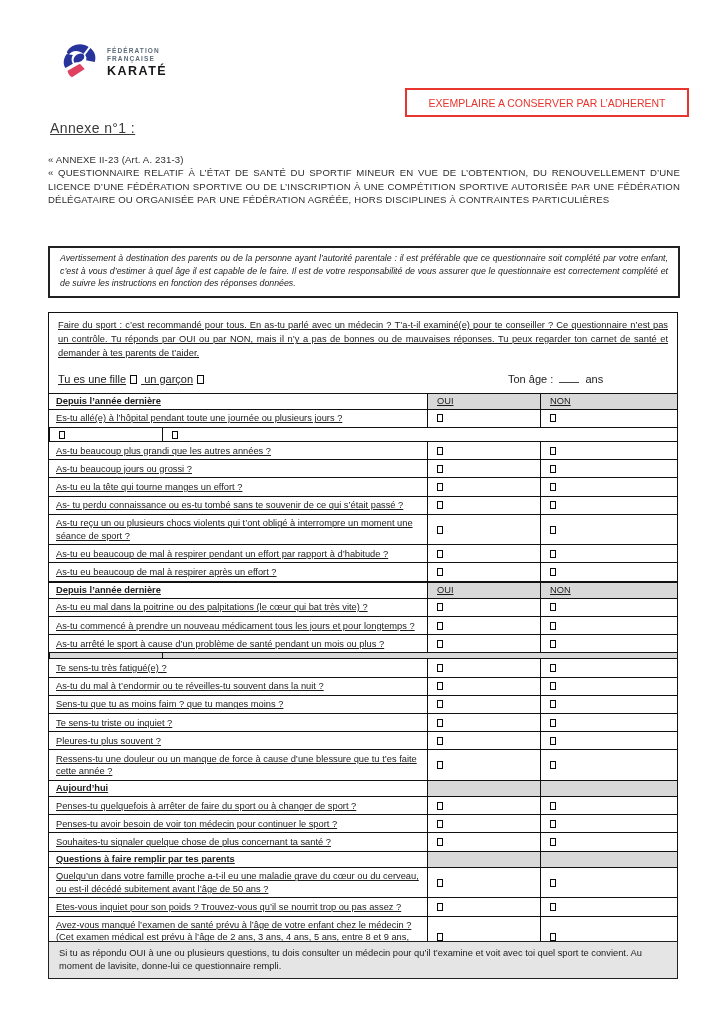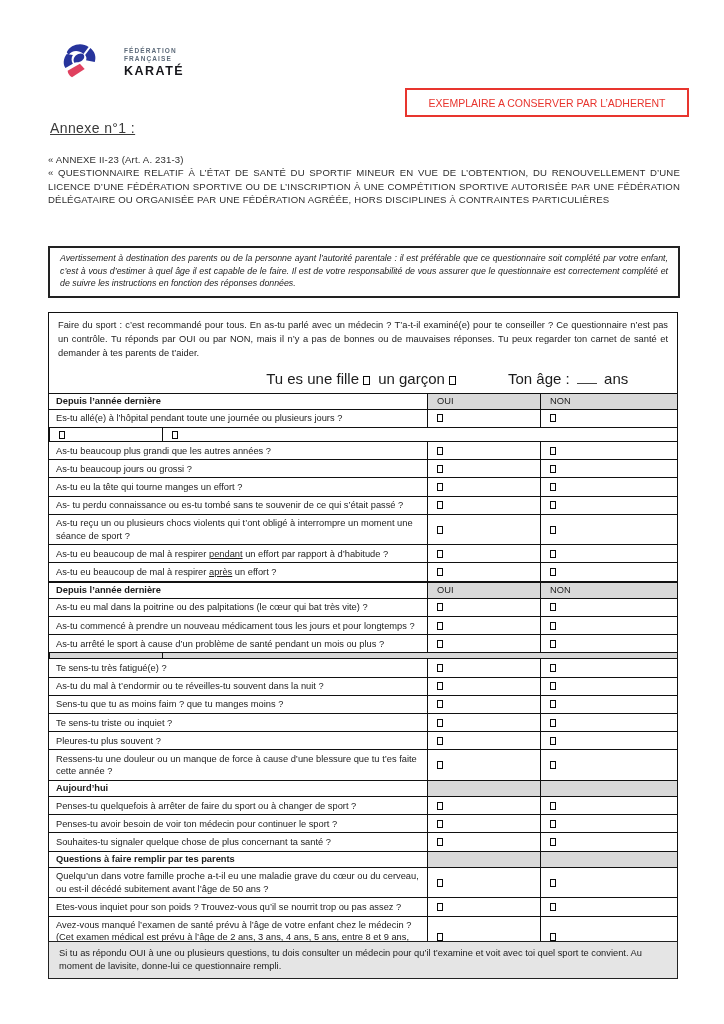--- a/index.html
+++ b/index.html
@@ -1,42 +1,42 @@
 <!DOCTYPE html>
 <html><head>
 <meta charset="utf-8">
 <style>
   html,body{margin:0;padding:0;background:#888;}
   .page{position:relative;width:724px;height:1024px;background:#ffffff;margin:0 auto;
         font-family:"Liberation Sans",sans-serif;color:#1c1c1c;overflow:hidden;}
 
   
-  .logo{position:absolute;left:58px;top:40px;display:flex;align-items:center;gap:24px;}
+  .logo{position:absolute;left:58px;top:40px;display:flex;align-items:center;gap:7px;}
   .logo-text{display:flex;flex-direction:column;line-height:1;}
   .logo-small{font-size:6.5px;letter-spacing:1.1px;color:#5d6b7a;font-weight:bold;margin-bottom:1.5px;}
   .logo-brand{font-size:12.5px;letter-spacing:1.5px;color:#17171c;font-weight:bold;margin-top:1px;}
 
   .stamp{position:absolute;left:405px;top:88px;width:280px;height:25px;border:2px solid #e8352e;
          display:flex;align-items:center;justify-content:center;color:#e8352e;font-size:10.5px;}
 
   .title{position:absolute;left:50px;top:120px;font-size:14px;color:#3a3a3a;
          text-decoration:underline;letter-spacing:0.4px;}
 
   .heading{position:absolute;left:48px;top:153px;width:632px;font-size:9.6px;line-height:13.4px;
            color:#2e2e2e;letter-spacing:0.15px;}
   .heading .just{text-align:justify;}
 
   .warnbox{position:absolute;left:48px;top:246px;width:608px;border:2px solid #222;
            padding:4px 10px 6px 10px;font-style:italic;font-size:8.8px;line-height:12.6px;
            color:#222;text-align:justify;}
 
   
-  .qtable{position:absolute;left:48px;top:312px;width:628px;border:1.6px solid #111;}
+  .qtable{position:absolute;left:48px;top:312px;width:628px;border:1.6px solid #111;text-decoration:underline;}
   .tintro{padding:5px 9px 6px 9px;font-size:9.3px;line-height:14.2px;text-align:justify;}
-  .gline{position:relative;margin-top:11px;height:15px;font-size:15px;text-align:center;}
+  .gline{position:relative;margin-top:11px;height:15px;font-size:11px;text-align:left;}
   .age{position:absolute;left:450px;top:0;}
   .blankline{display:inline-block;width:20px;border-bottom:1px solid #444;height:9px;margin:0 3px;}
 
   .trow{display:flex;border-top:1px solid #111;align-items:stretch;}
   .trow.thick{border-top:2.5px solid #111;}
   .cell{box-sizing:border-box;}
   .cq{width:378px;padding:2.5px 7px;font-size:9.3px;line-height:12.2px;min-height:17px;}
   .co{width:113px;border-left:1px solid #111;padding:2.5px 9px;font-size:9.3px;display:flex;align-items:center;}
   .cn{flex:1;border-left:1px solid #111;padding:2.5px 9px;font-size:9.3px;display:flex;align-items:center;}
   .sec .cq{font-weight:bold;min-height:13px;padding-top:1.5px;padding-bottom:1.5px;}

